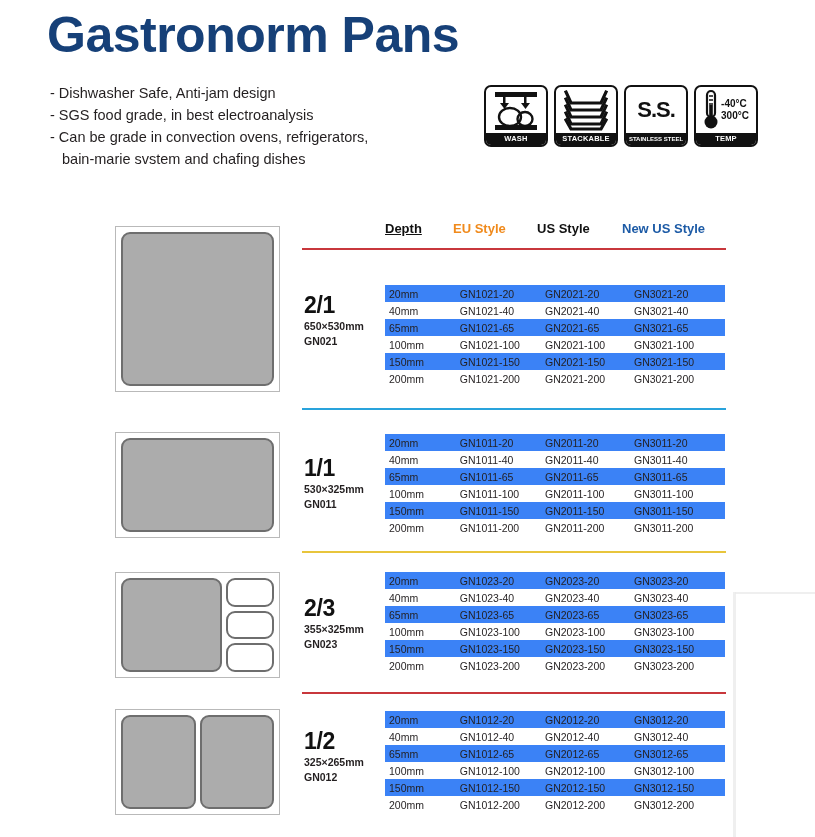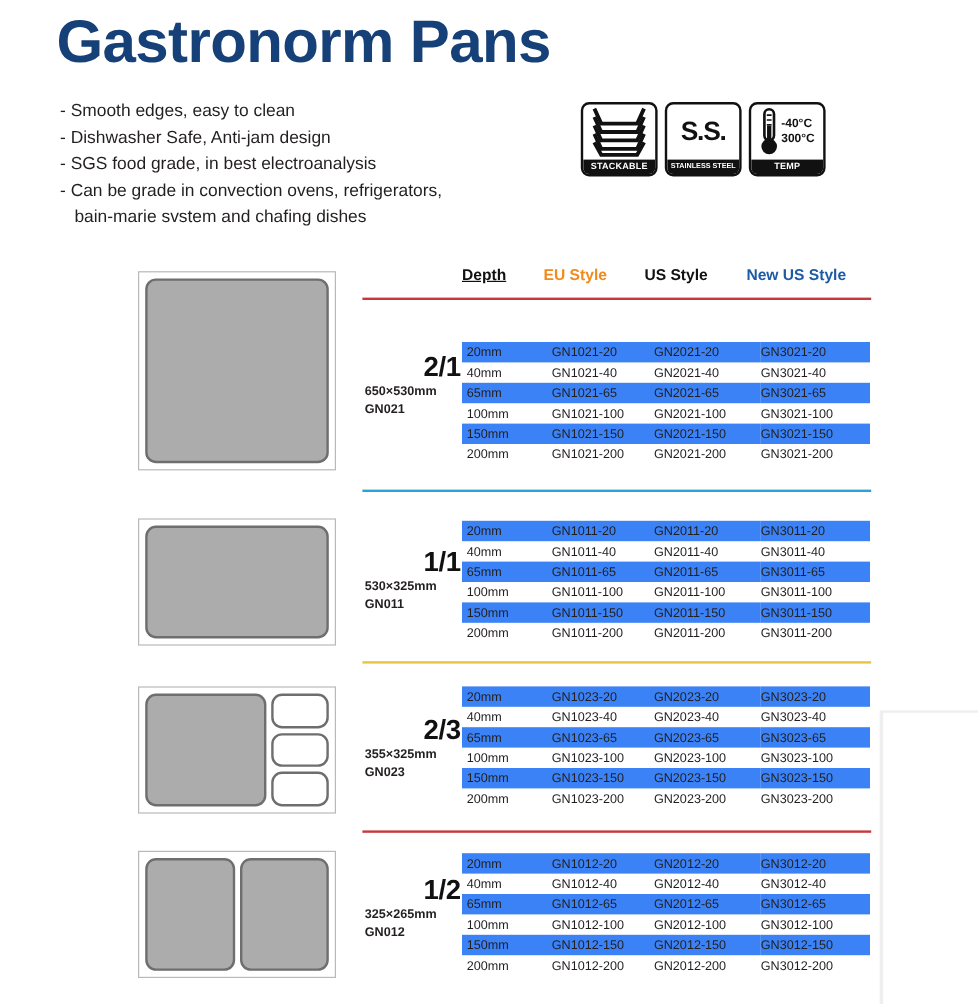--- a/index.html
+++ b/index.html
@@ -151,21 +151,20 @@
     position: absolute;
     left: 304px;
     width: 80px;
   }
   .size-name {
     font-size: 23px;
     font-weight: bold;
     color: #111111;
     line-height: 26px;
     letter-spacing: -0.3px;
-    text-align: right;
   }
   .size-dims {
     font-size: 10.5px;
     font-weight: bold;
     color: #231f20;
     line-height: 16px;
     white-space: nowrap;
   }
   .size-code {
     font-size: 10.5px;
@@ -230,29 +229,43 @@
     background: #e9e9e9;
     opacity: 0.75;
   }
 </style>
 </head>
 <body>
 
 <div id="page-title" style="color: rgb(22, 64, 120);">Gastronorm Pans</div>
 
 <div id="feature-list">
-  <div class="feature-line">- Smooth edges, easy to clean</div>
   <div class="feature-line">- Dishwasher Safe, Anti-jam design</div>
   <div class="feature-line">- SGS food grade, in best electroanalysis</div>
   <div class="feature-line">- Can be grade in convection ovens, refrigerators,</div>
   <div class="feature-line cont">bain-marie svstem and chafing dishes</div>
 </div>
 
 <div id="badge-row">
 
+  <div class="badge">
+    <div class="badge-art">
+      <svg width="46" height="42" viewBox="0 0 46 42">
+        <rect x="2" y="3" width="42" height="5" fill="#111"></rect>
+        <rect x="10" y="8" width="2.5" height="7" fill="#111"></rect>
+        <rect x="31" y="8" width="2.5" height="7" fill="#111"></rect>
+        <path d="M7 14 h9 l-4.5 6 z" fill="#111"></path>
+        <path d="M28 14 h9 l-4.5 6 z" fill="#111"></path>
+        <ellipse cx="17" cy="28" rx="11" ry="9" fill="none" stroke="#111" stroke-width="2.4"></ellipse>
+        <ellipse cx="32" cy="30" rx="7.5" ry="7" fill="none" stroke="#111" stroke-width="2.4"></ellipse>
+        <rect x="2" y="36" width="42" height="5" fill="#111"></rect>
+      </svg>
+    </div>
+    <div class="badge-label">WASH</div>
+  </div>
 
   <div class="badge">
     <div class="badge-art">
       <svg width="48" height="42" viewBox="0 0 48 42">
         <g fill="none" stroke="#111" stroke-width="3.2" stroke-linecap="square">
           <path d="M4 3 L9 14 H39 L44 3"></path>
           <path d="M4 10 L9 21 H39 L44 10"></path>
           <path d="M4 17 L9 28 H39 L44 17"></path>
           <path d="M4 24 L9 35 H39 L44 24"></path>
           <path d="M4 31 L9 40 H39 L44 31"></path>

